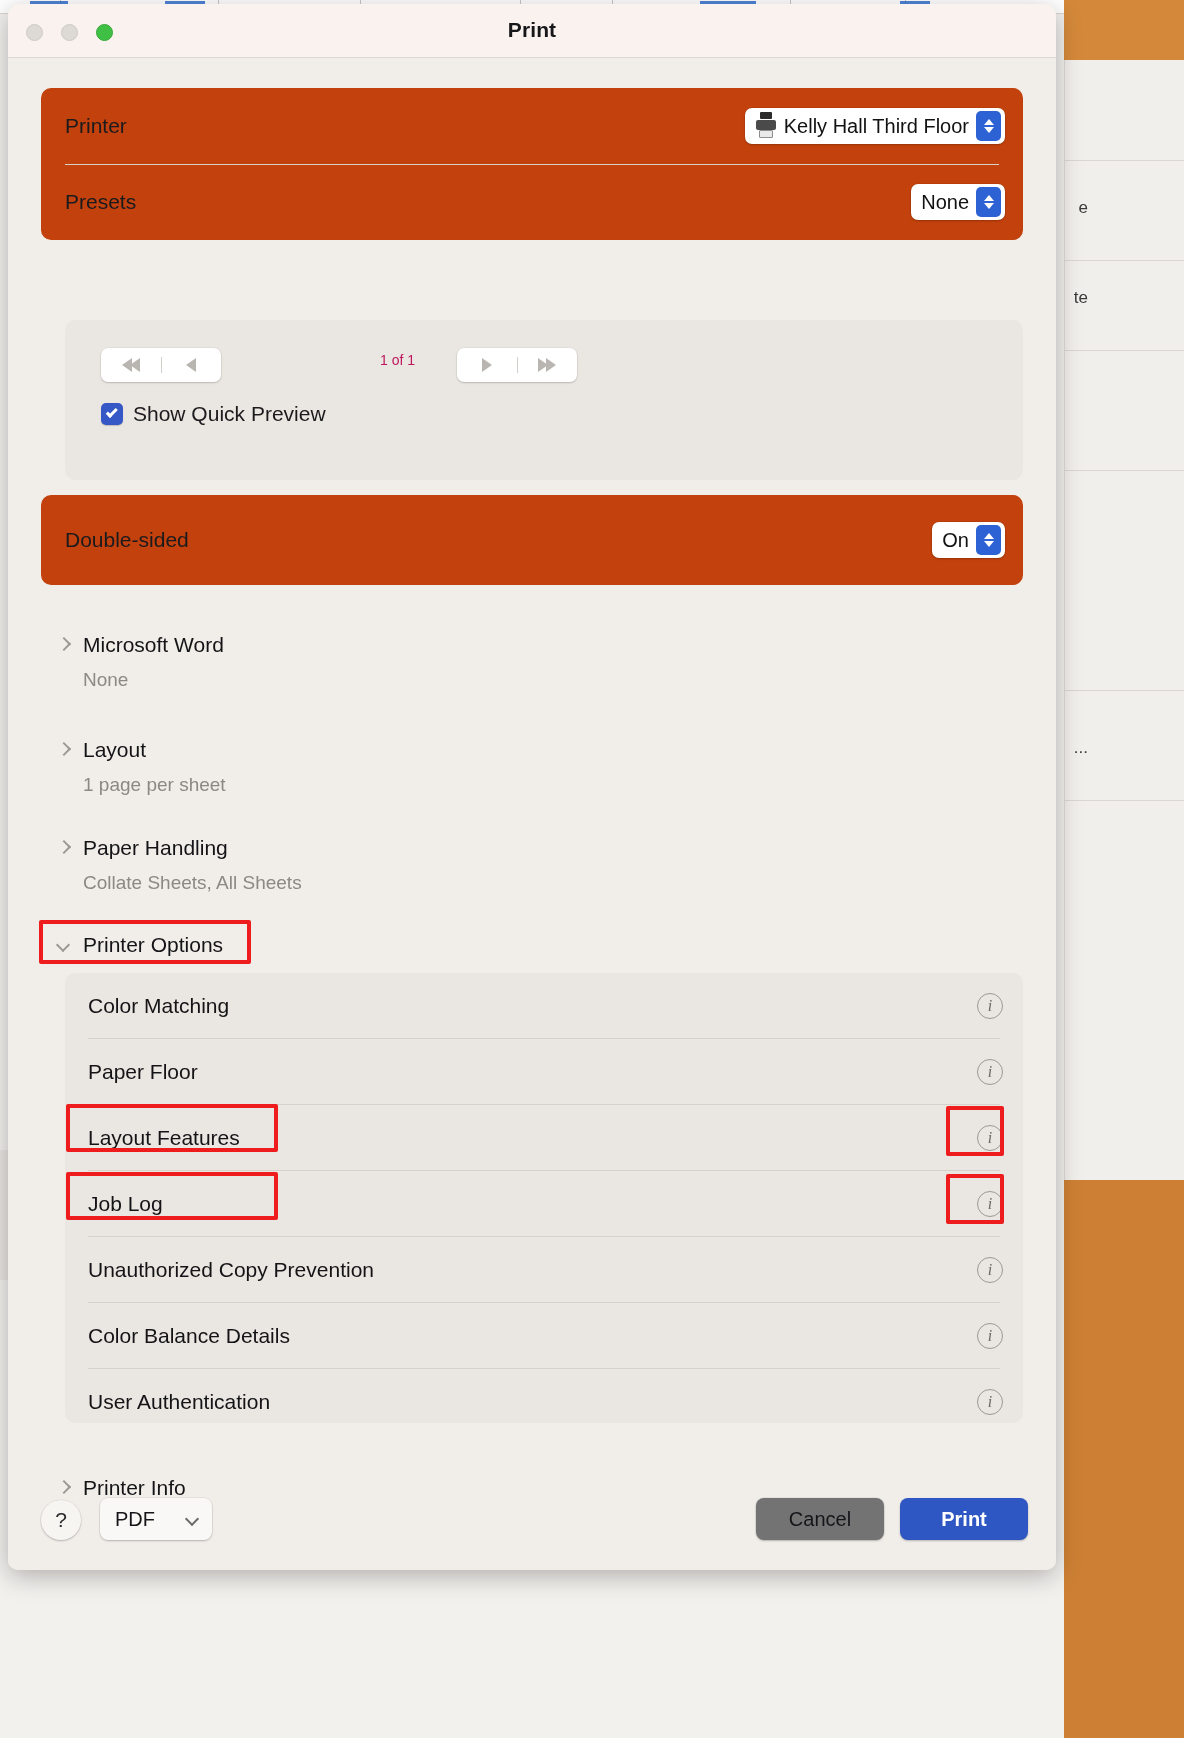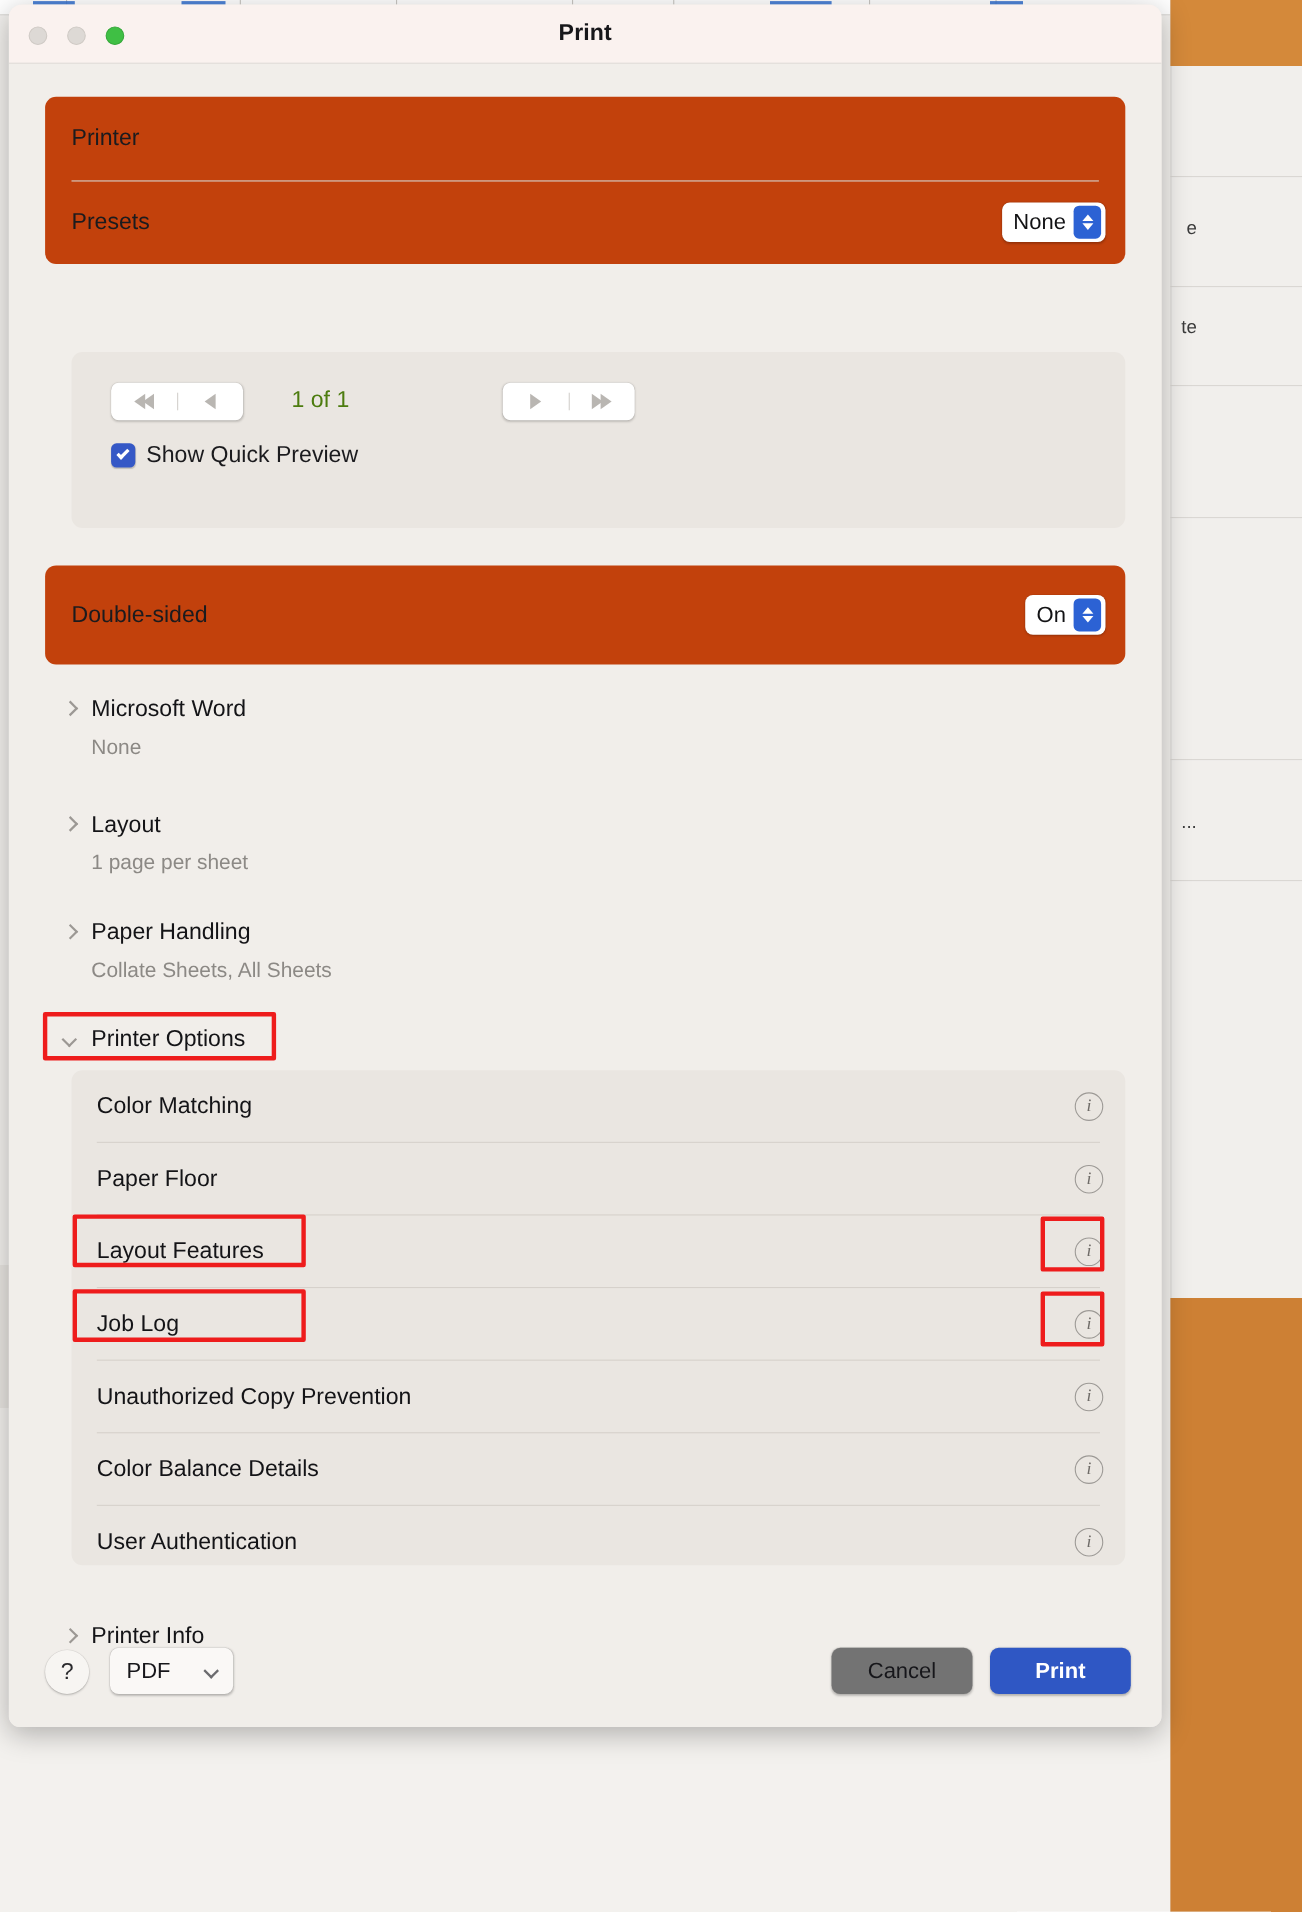--- a/index.html
+++ b/index.html
@@ -137,40 +137,40 @@
   #nav-next-last  { left: 392px; width: 120px; }
   .nav-btn { flex: 1; display: flex; align-items: center; justify-content: center;
              height: 100%; gap: 1px; }
   .nav-div { width: 1px; height: 16px; background: #d3d0cc; }
   .tri { width: 0; height: 0; }
   .tri.left  { border-top: 7px solid transparent; border-bottom: 7px solid transparent;
                border-right: 10px solid #b9b6b2; }
   .tri.right { border-top: 7px solid transparent; border-bottom: 7px solid transparent;
                border-left: 10px solid #b9b6b2; }
   .page-count {
-    position: absolute; left: 200px; top: 32px; width: 150px; text-align: left;
-    font-size: 21px; color: #4d7c0f;
+    position: absolute; left: 200px; top: 32px; width: 150px; text-align: right;
+    font-size: 14px; color: #be185d;
   }
   .qp-wrap {
     position: absolute; left: 36px; top: 82px; display: flex; align-items: center; gap: 10px;
   }
   .checkbox {
     width: 22px; height: 22px; border-radius: 5px; background: #3558c6;
     display: flex; align-items: center; justify-content: center; flex: none;
     box-shadow: 0 1px 1px rgba(0,0,0,.18);
   }
   .checkbox .tick {
     width: 11px; height: 6px; border-left: 3px solid #fff; border-bottom: 3px solid #fff;
     transform: rotate(-45deg) translate(1px,-2px);
   }
   .qp-label { font-size: 21px; color: #1b1b1e; }
 
   
   #double-sided-card {
-    left: 33px; top: 456px; width: 982px; height: 90px;
+    left: 33px; top: 437px; width: 982px; height: 90px;
   }
   #double-sided-card .row-label { left: 24px; }
   #ds-popup { right: 18px; }
   .disclosure-head {
     position: absolute; display: flex; align-items: center; gap: 13px;
     font-size: 21px; color: #141417;
   }
   .chev {
     width: 12px; height: 12px; position: relative; flex: none;
   }
@@ -298,20 +298,32 @@
       <div class="light zoom"></div>
     </div>
     <div class="window-title">Print</div>
   </div>
 
   <div class="sheet-body">
 
     <div class="card" id="printer-card">
       <div class="row" style="top:0">
         <div class="row-label">Printer</div>
+        <div class="popup" style="right:18px">
+          <div class="printer-glyph">
+            <div class="pg-top"></div>
+              <div class="pg-body"></div>
+              <div class="pg-out"></div>
+          </div>
+          <div class="ptext">Kelly Hall Third Floor</div>
+          <div class="stepper">
+            <div class="ch up"></div>
+              <div class="ch down"></div>
+          </div>
+        </div>
         <div class="row-sep"></div>
       </div>
       <div class="row" style="top:76px">
         <div class="row-label">Presets</div>
         <div class="popup" style="right:18px">
           <div class="ptext">None</div>
           <div class="stepper">
             <div class="ch up"></div>
               <div class="ch down"></div>
           </div>

